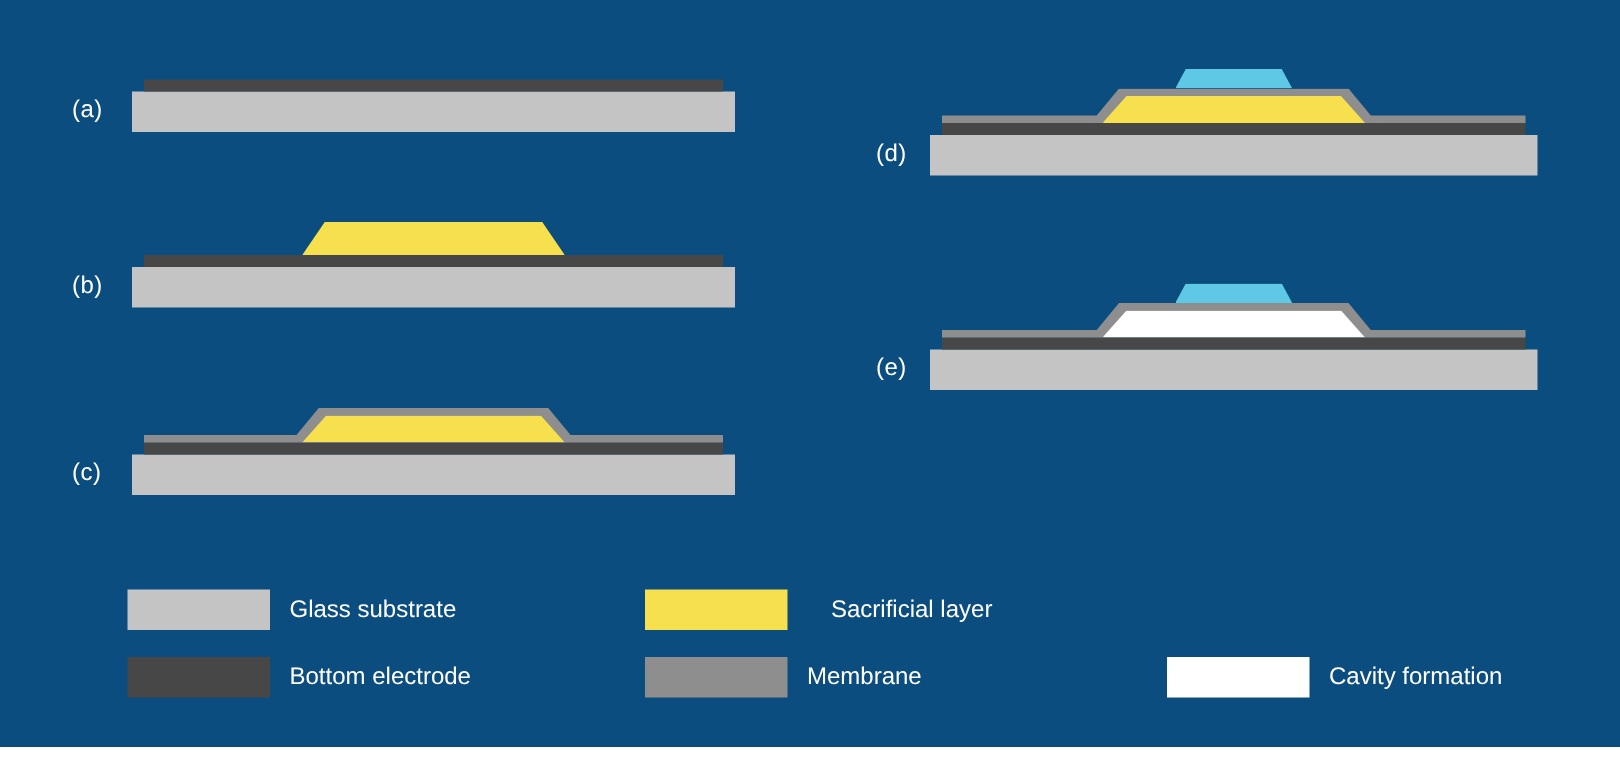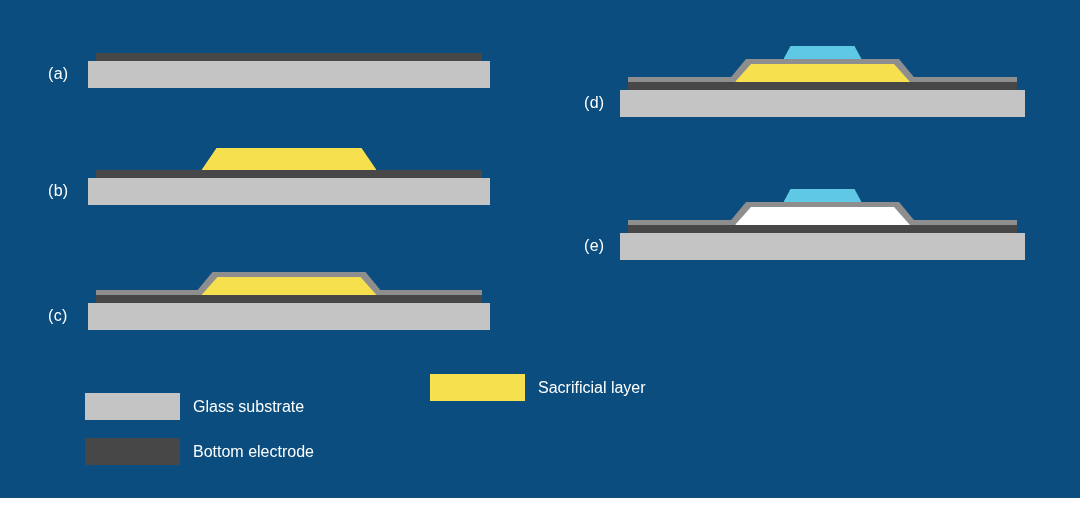--- a/index.html
+++ b/index.html
@@ -145,20 +145,28 @@
   </div>
 
   <div class="legend-item" style="left:85px; top:393px;">
     <span class="swatch" style="background: var(--glass-substrate);"></span>
     <span class="legend-label">Glass substrate</span>
   </div>
   <div class="legend-item" style="left:85px; top:438px;justify-content:center;">
     <span class="swatch" style="background: var(--bottom-electrode);"></span>
     <span class="legend-label">Bottom electrode</span>
   </div>
-  <div class="legend-item" style="left:430px; top:374px;">
+  <div class="legend-item" style="left:430px; top:393px;gap:16px;">
     <span class="swatch" style="background: var(--sacrificial-layer);"></span>
     <span class="legend-label">Sacrificial layer</span>
+  </div>
+  <div class="legend-item" style="left:430px; top:438px;">
+    <span class="swatch" style="background: var(--membrane);"></span>
+    <span class="legend-label">Membrane</span>
+  </div>
+  <div class="legend-item" style="left:778px; top:438px;">
+    <span class="swatch" style="background: var(--cavity);"></span>
+    <span class="legend-label">Cavity formation</span>
   </div>
 
   <div class="bottom-strip"></div>
 
 </div>
 
 </body></html>

